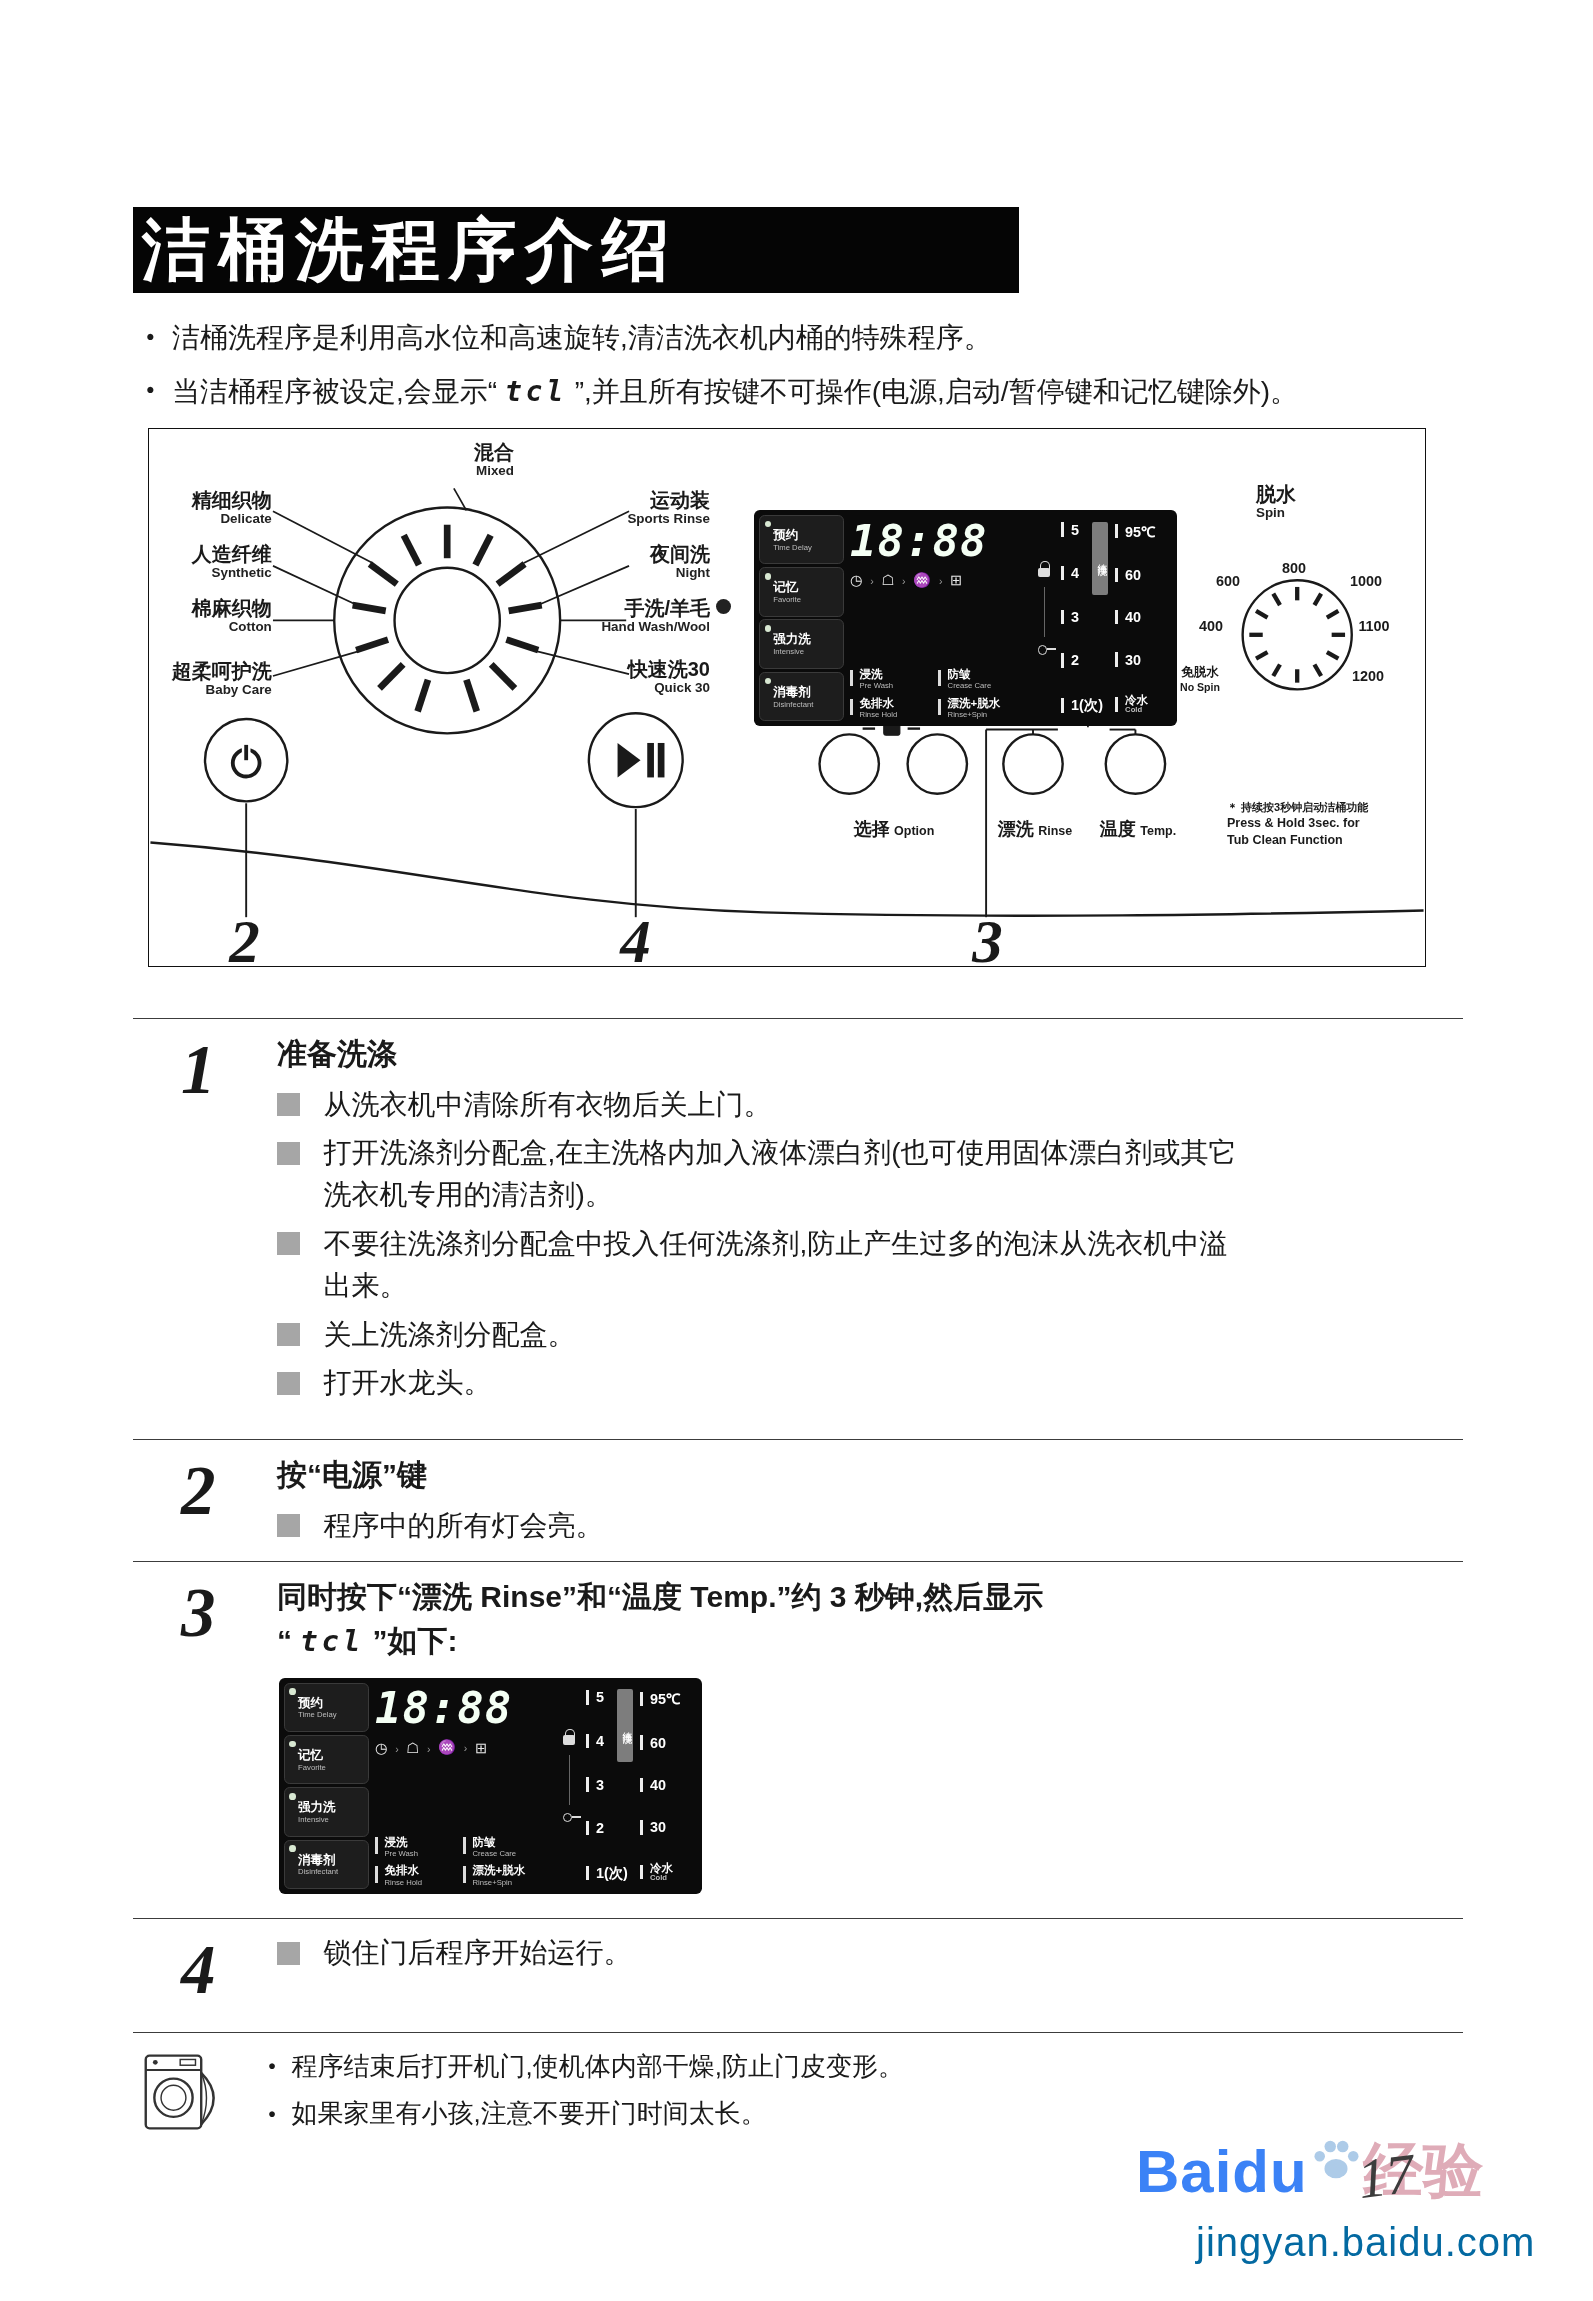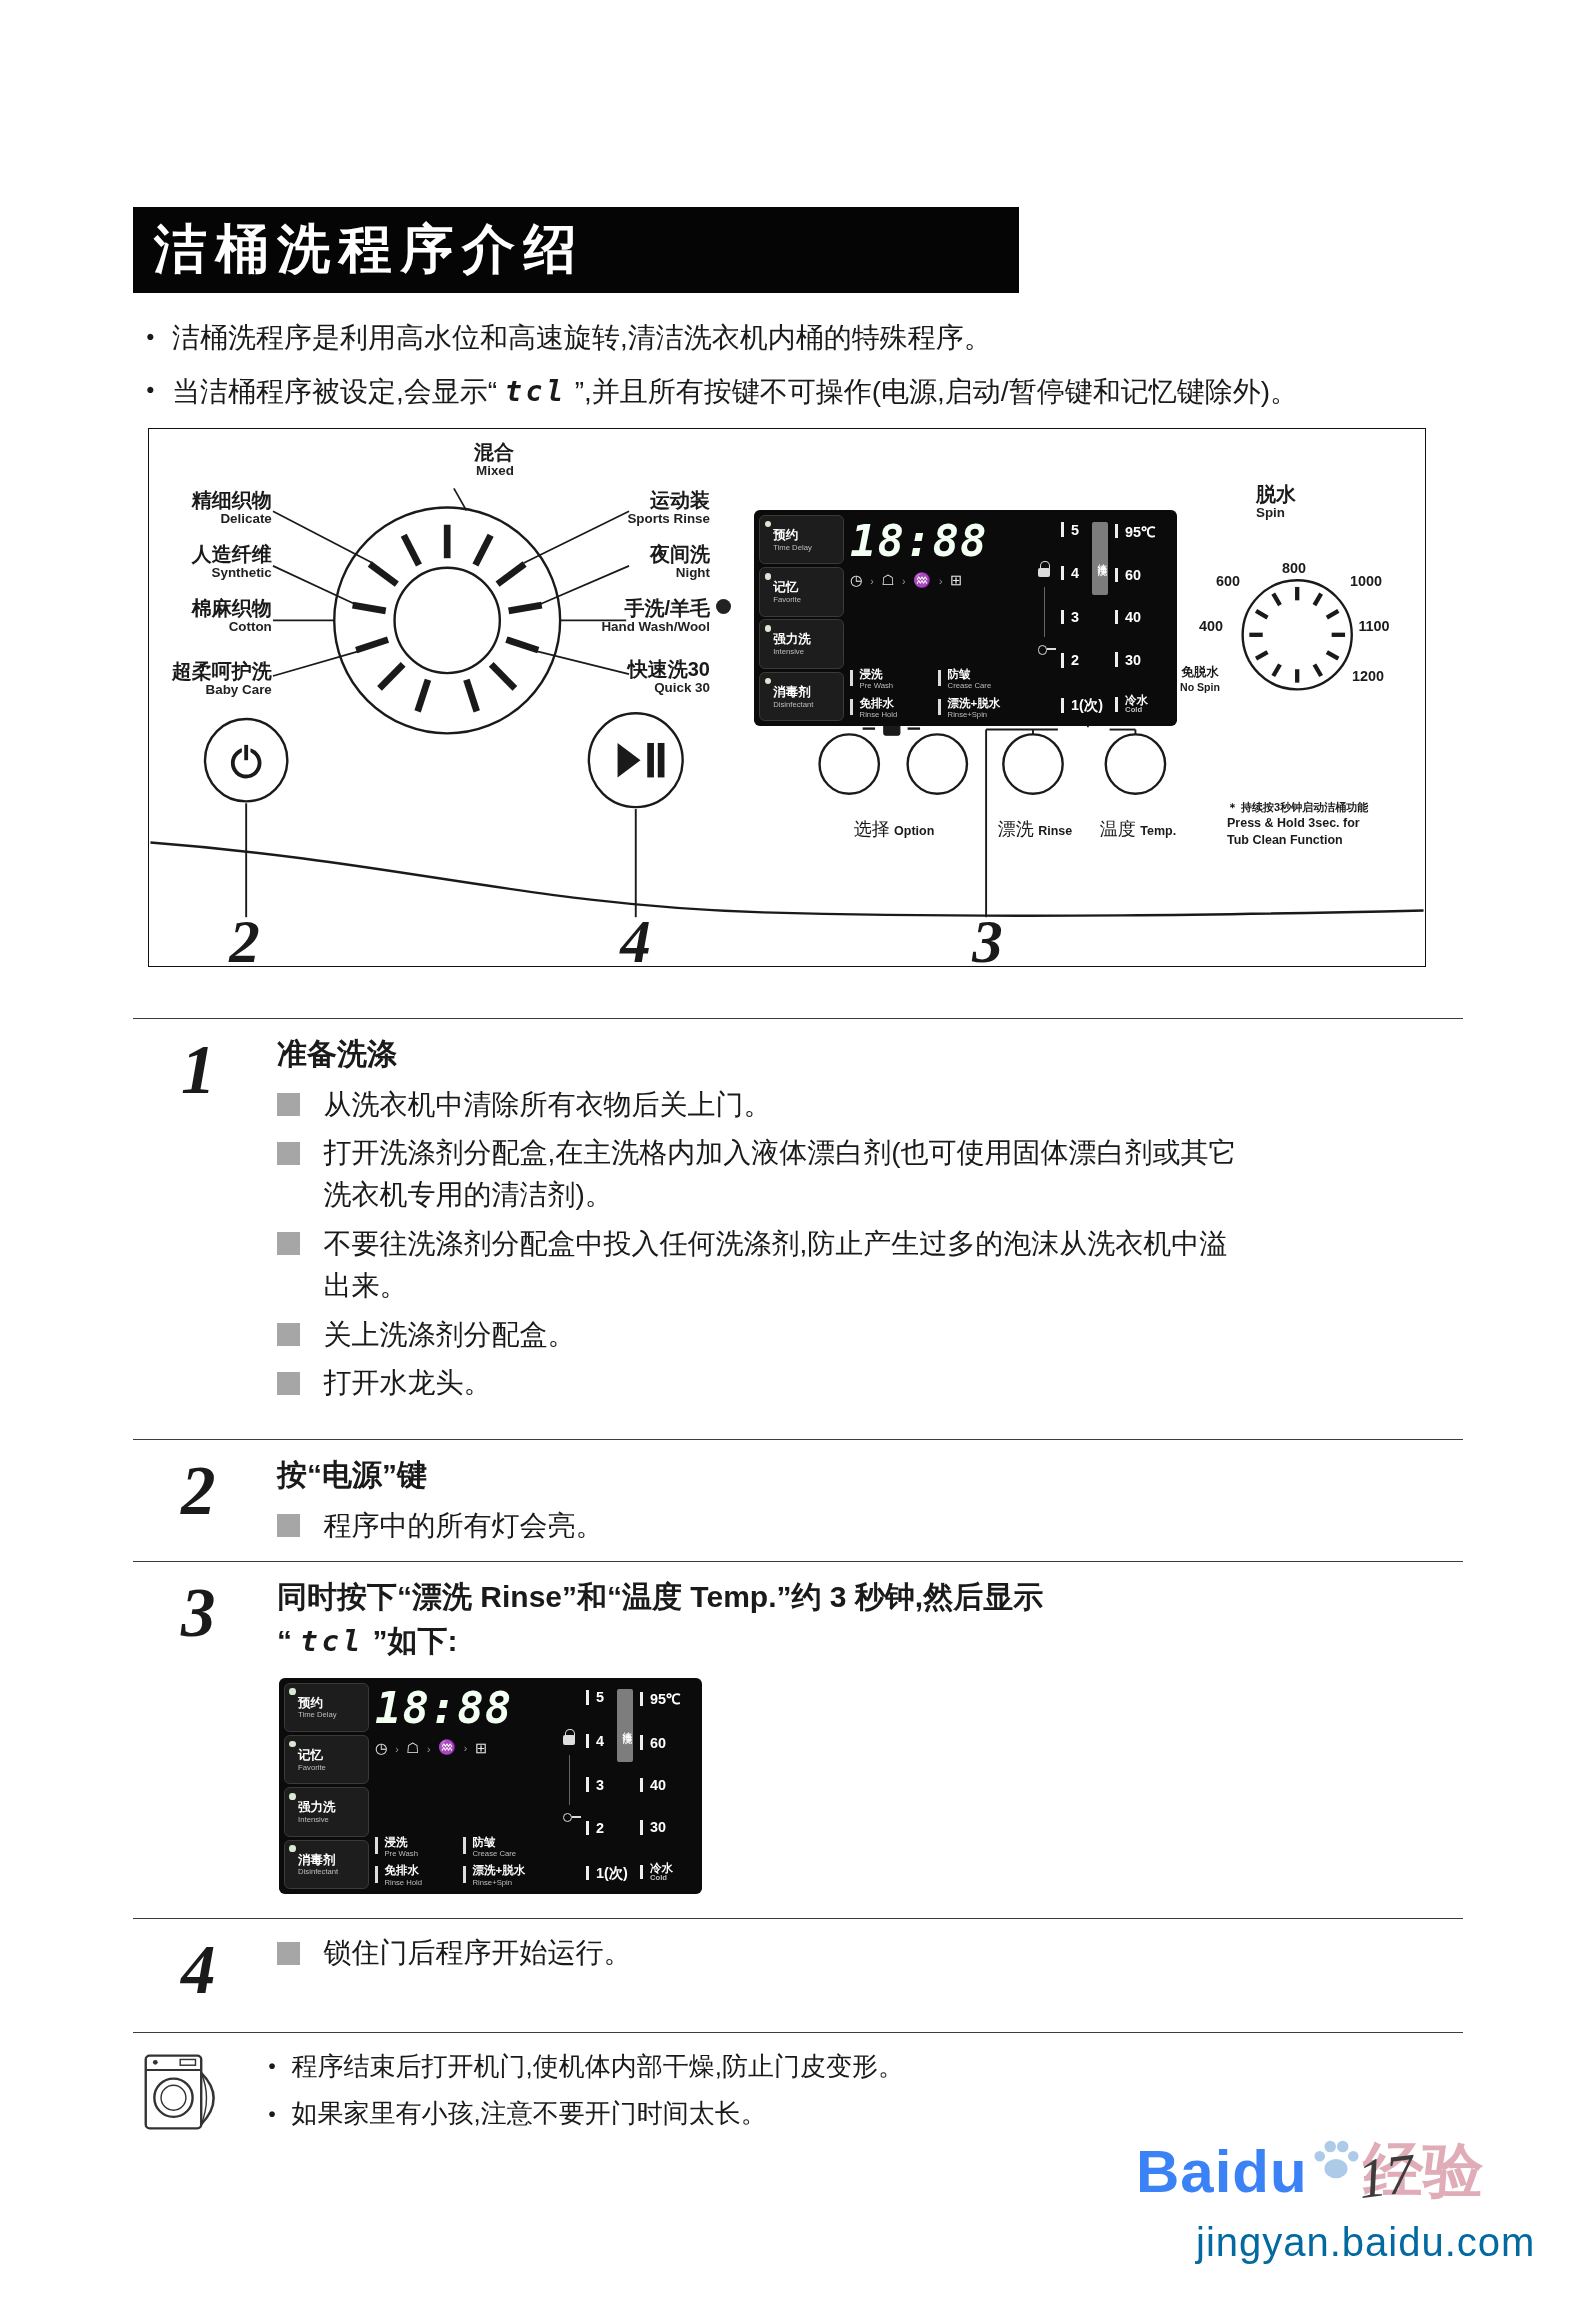--- a/index.html
+++ b/index.html
@@ -1,39 +1,39 @@
 <!DOCTYPE html>
 <html><head>
 <meta charset="utf-8">
 <style>
   * { margin:0; padding:0; box-sizing:border-box; }
   html,body { width:1594px; height:2302px; }
   body { background:#fff; font-family:"Liberation Sans",sans-serif; color:#1a1a1a; position:relative; overflow:hidden; }
 
   .title-bar { position:absolute; left:133px; top:207px; width:886px; height:86px; background:#050505; color:#fff;
-    display:flex; align-items:center; padding-left:21px; font-size:53px; font-weight:bold; letter-spacing:8.6px; }
+    display:flex; align-items:center; padding-left:9px; font-size:68px; font-weight:bold; letter-spacing:8.6px; }
 
   .intro { position:absolute; left:146px; top:317px; width:1345px; list-style:none; font-size:28px; line-height:1.5; }
   .intro li { display:flex; margin-bottom:11.5px; }
   .intro li::before { content:"●"; font-size:14.4px; margin:8.6px 17.3px 0 0; }
   .seg { font-family:"DejaVu Sans Mono",monospace; font-style:italic; font-weight:bold; letter-spacing:3.8px; }
 
   
   .diagram { position:absolute; left:148px; top:428px; width:1278px; height:539px; border:1.9px solid #111; background:#fff; }
   .d-svg { position:absolute; left:0; top:0; width:100%; height:100%; }
   .dlabel { position:absolute; line-height:1.12; }
   .dlabel .zh { display:block; font-size:20px; font-weight:bold; }
   .dlabel .en { display:block; font-size:13.4px; font-weight:bold; color:#222; }
   .ralign { text-align:right; }
   .center { text-align:right; }
   .dspeed { position:absolute; font-size:14.4px; font-weight:bold; text-align:center; }
   .dspeed .zh { display:block; font-size:12.5px; font-weight:bold; }
   .dspeed .en { display:block; font-size:10.6px; font-weight:bold; }
   .blabel { position:absolute; text-align:center; white-space:nowrap; }
-  .blabel .zh { font-size:18px; font-weight:normal;text-align:right; }
+  .blabel .zh { font-size:18px; font-weight:bold;text-align:right; }
   .blabel .en { font-size:12.5px; font-weight:bold; }
   .star-mark { position:absolute; left:915px; top:284px; width:48px; text-align:center; font-size:19px; font-weight:bold; }
   .d-note { position:absolute; left:1078px; top:371px; width:197px; line-height:1.35; }
   .d-note .n1 { font-size:11px; font-weight:bold; display:block; }
   .d-note .n2 { font-size:12.5px; font-weight:bold; display:block; }
   .callout { position:absolute; width:61px; text-align:center; font-family:"Liberation Serif",serif;
     font-weight:bold; font-style:italic; font-size:61px; top:478px; }
   .wool-icon { position:absolute; left:567px; top:170px; width:15.4px; height:15.4px; background:#222; border-radius:50%; }
 
   

